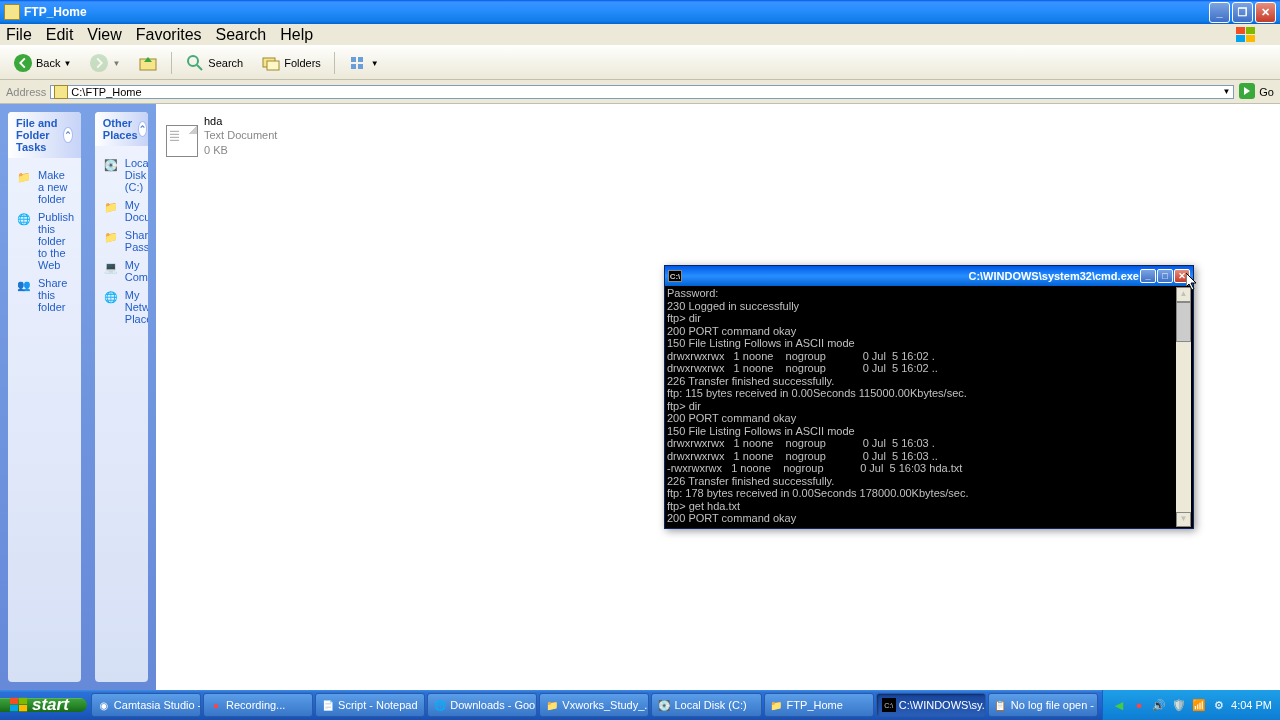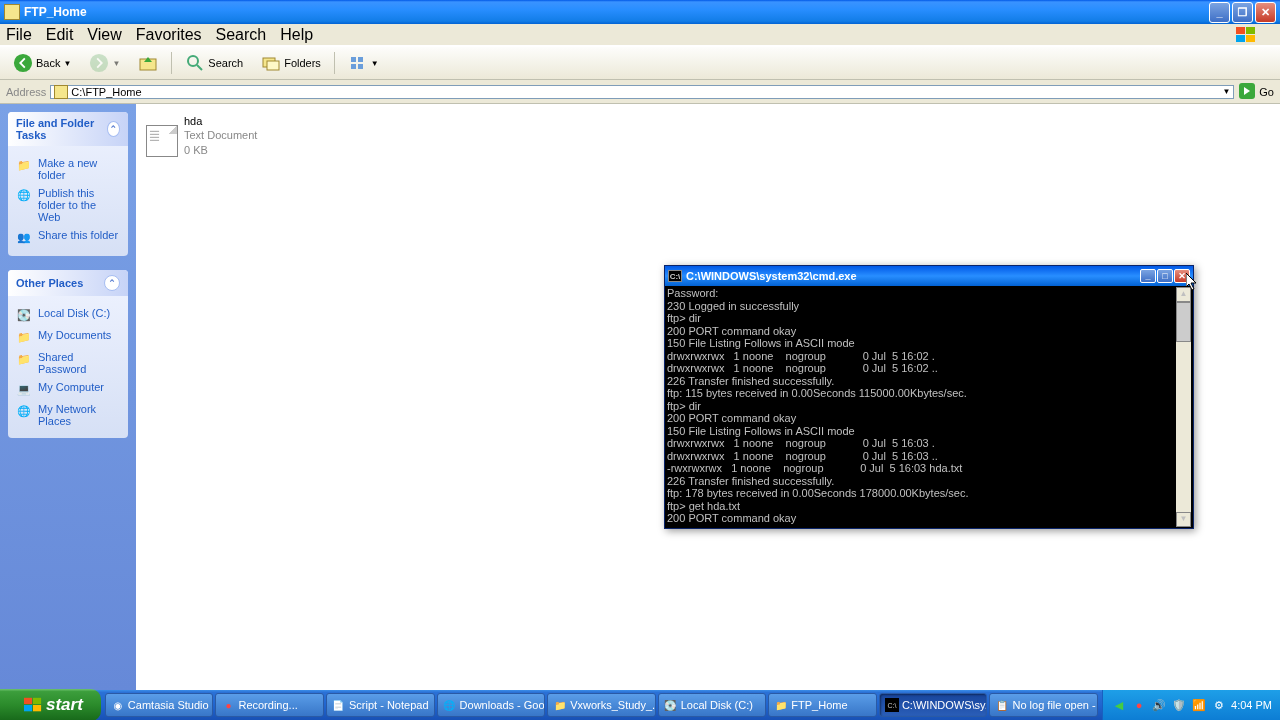--- a/index.html
+++ b/index.html
@@ -27,53 +27,53 @@
 .sep { width: 1px; height: 22px; background: #c0c0b0; margin: 0 2px; }
 
 
 .addressbar { height: 24px; background: #ece9d8; border-bottom: 1px solid #c0c0b0; display: flex; align-items: center; padding: 0 6px; font-size: 11px; gap: 4px; }
 .addressbar .addrlabel { color: #888; }
 .addressbar .addrbox { flex: 1; background: white; border: 1px solid #7f9db9; height: 14px; display: flex; align-items: center; padding: 0 3px; gap: 3px; }
 .addressbar .go { display: flex; align-items: center; gap: 3px; cursor: pointer; }
 
 
 .content { display: flex; height: calc(720px - 24px - 22px - 34px - 24px - 30px); }
-.sidebar { width: 136px; background: linear-gradient(to bottom, #7aa1e6 0%, #6689d8 100%); padding: 8px; display: flex; flex-direction: column; gap: 14px; overflow-y: auto; }
+.sidebar { width: 156px; background: linear-gradient(to bottom, #7aa1e6 0%, #6689d8 100%); padding: 8px; display: flex; flex-direction: row; gap: 14px; overflow-y: auto; }
 .panel { background: linear-gradient(to bottom, #eff3ff, #d6e0f5); border-radius: 4px; overflow: hidden; font-size: 11px; }
 .panel .phead { background: linear-gradient(to right, #fff, #c6d3f7); padding: 5px 8px; font-weight: bold; color: #215dc6; display: flex; justify-content: space-between; align-items: center; cursor: pointer; }
 .panel .phead .collapse { width: 16px; height: 16px; border: 1px solid #a6bdf2; border-radius: 50%; background: #fff; display:flex; align-items:center; justify-content:center; font-size:9px; color:#5a7ed0;}
 .panel .pbody { padding: 8px; }
 .panel .pitem { display: flex; align-items: flex-start; gap: 6px; padding: 3px 0; color: #215dc6; cursor: pointer; }
 .picon { width: 16px; height: 16px; flex-shrink: 0; display:inline-flex; align-items:center; justify-content:center;}
 
 .filearea { flex: 1; background: white; padding: 10px; }
 .fileitem { display: flex; align-items: flex-end; gap: 6px; width: 200px; cursor: pointer; }
 .fileicon { width: 32px; height: 32px; border: 1px solid #888; background: #fff; position: relative; }
 .fileicon:before { content:''; position:absolute; top:0; right:0; width:8px; height:8px; background:linear-gradient(135deg, transparent 50%, #ccc 50%); }
 .filetxt { font-size: 11px; line-height: 1.3; }
 .filetxt .fname { color: #000; }
 .filetxt .fmeta { color: #888; }
 
 
 .cmdwin { position: absolute; left: 664px; top: 265px; width: 530px; background: #0a246a; border: 1px solid #0a246a; box-shadow: 2px 2px 8px rgba(0,0,0,0.4); }
 .cmdtitle { height: 20px; background: linear-gradient(to bottom, #0058e6, #288eff, #0262d3); display: flex; align-items: center; padding: 0 3px; color: white; font-size: 11px; font-weight: bold; }
 .cmdtitle .cmdicon { width: 14px; height: 12px; background: #000; border: 1px solid #888; margin-right: 4px; display:inline-flex; align-items:center; justify-content:center; font-size:8px; color:#ccc;}
-.cmdtitle .t { flex: 1; }
+.cmdtitle .t { flex: 1; text-align: right; }
 .cmdbtn { width: 16px; height: 14px; background: linear-gradient(to bottom,#7ba4e2,#3e6fc6); border: 1px solid #fff; border-radius:2px; margin-left:1px; display:flex; align-items:center; justify-content:center; font-size:9px; color:white; cursor:pointer;}
 .cmdbtn.close { background: linear-gradient(to bottom,#e68f7e,#c63b28); }
 .cmdbody { background: #000; color: #c0c0c0; font-family: 'Lucida Console', monospace; font-size: 11px; line-height: 12.5px; padding: 1px 2px; white-space: pre; position: relative; height: 242px; display:flex;}
 .cmdtxt { flex:1; overflow:hidden;}
 .cmdscroll { width: 15px; background: #ece9d8; display:flex; flex-direction:column; }
 .cmdscroll .sbtn { height:15px; background:#ece9d8; border:1px solid #888; font-size:8px; display:flex; align-items:center; justify-content:center; cursor:pointer;}
 .cmdscroll .strack { flex:1; background:#ece9d8;}
 .cmdscroll .sthumb { height:40px; background:#ccc; border:1px solid #888;}
 
 
 .taskbar { position: absolute; bottom: 0; left: 0; right: 0; height: 30px; background: linear-gradient(to bottom, #3a8de8 0%, #2b71d6 8%, #2065cf 50%, #1951b5 100%); display: flex; align-items: center; }
-.startbtn { height: 32px; padding: 0 18px 0 24px; background: linear-gradient(to bottom, #6fc36f 0%, #3c9e3c 8%, #2b8b2b 50%, #17681a 100%); border-radius: 0 10px 10px 0; color: white; font-style: italic; font-weight: bold; font-size: 17px; display: flex; align-items: center; gap: 4px; cursor: pointer; }
+.startbtn { height: 14px; padding: 0 18px 0 10px; background: linear-gradient(to bottom, #6fc36f 0%, #3c9e3c 8%, #2b8b2b 50%, #17681a 100%); border-radius: 0 10px 10px 0; color: white; font-style: italic; font-weight: bold; font-size: 17px; display: flex; align-items: center; gap: 4px; cursor: pointer; }
 .tasks { flex: 1; display: flex; align-items: center; padding: 0 4px; gap: 2px; overflow: hidden; }
 .taskbtn { height: 24px; min-width: 80px; max-width: 160px; flex: 1; background: linear-gradient(to bottom, #5a9de8, #3876c8); border: 1px solid #2a5aa5; border-radius: 3px; color: white; font-size: 11px; display: flex; align-items: center; gap: 3px; padding: 0 5px; cursor: pointer; overflow:hidden; white-space:nowrap; }
 .taskbtn.active { background: linear-gradient(to bottom, #18459c, #2a5eb8); box-shadow: inset 1px 1px 2px rgba(0,0,0,0.4); }
 .taskbtn .ticon { width:14px; height:14px; flex-shrink:0; display:inline-flex; align-items:center; justify-content:center; font-size:10px;}
 .tray { height: 30px; background: linear-gradient(to bottom, #1e9fe8, #0d7dd4); display: flex; align-items: center; padding: 0 8px; gap: 4px; color: white; font-size: 11px; border-left: 1px solid #1860c0;}
 .trayicon { width:16px; height:16px; display:inline-flex; align-items:center; justify-content:center; font-size:11px;}
 
 .cursor-arrow { position:absolute; left:1186px; top:273px; width:14px; height:20px; pointer-events:none; z-index:100;}
 </style>
 </head>

